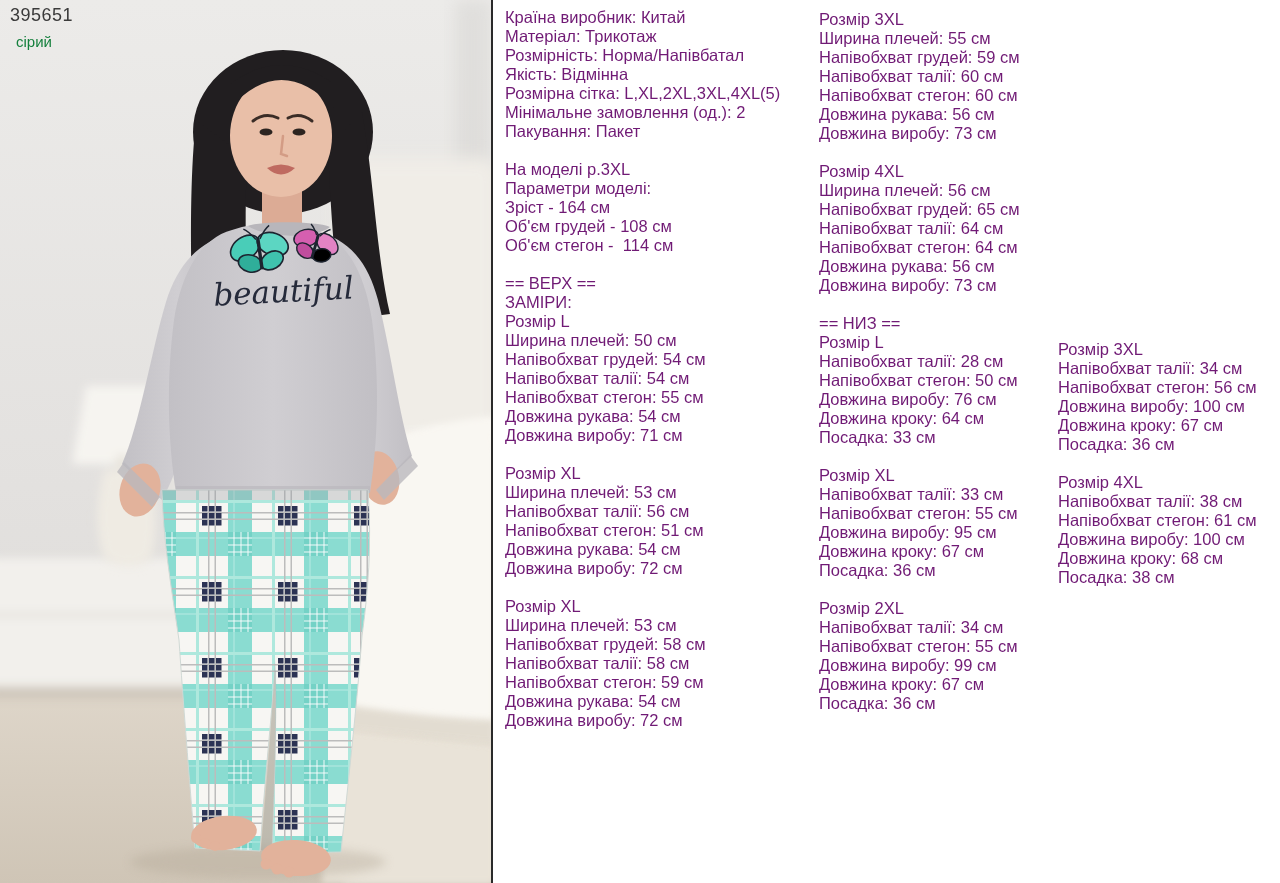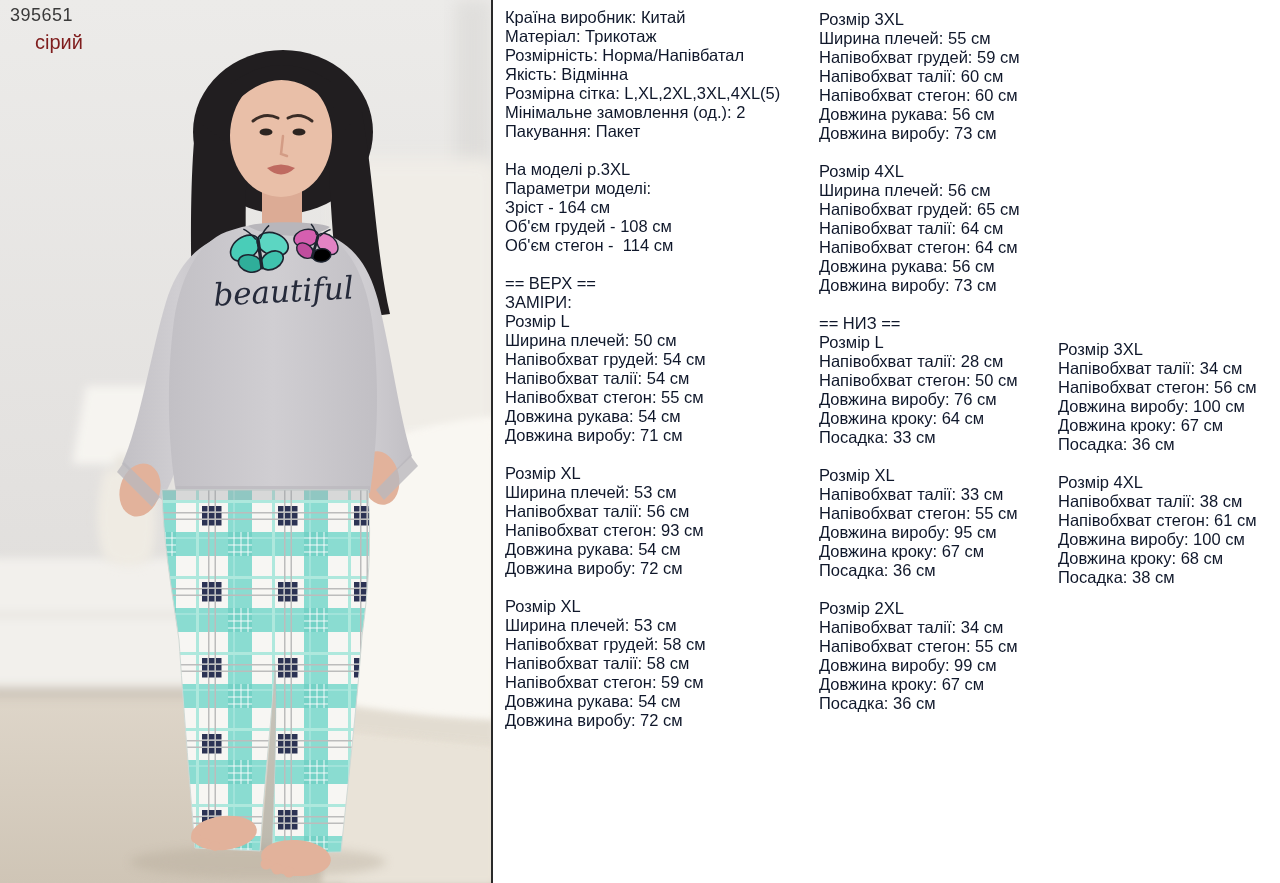--- a/index.html
+++ b/index.html
@@ -3,23 +3,23 @@
 <meta charset="utf-8">
 <style>
   html,body{margin:0;padding:0;}
   body{
     width:1280px;height:883px;position:relative;background:#ffffff;
     font-family:"Liberation Sans", sans-serif;overflow:hidden;
   }
   .photo-panel{position:absolute;left:0;top:0;width:491px;height:883px;overflow:hidden;background:#e6e4e2;}
   .photo-panel svg{display:block;}
   .code-label{position:absolute;top:1px;left:10px;font-size:18px;line-height:28px;color:#3a3a3a;letter-spacing:0.5px;}
-  .color-label{position:absolute;top:29px;left:35px;font-size:20px;line-height:26px;color:#7f1d1d;}
+  .color-label{position:absolute;top:29px;left:16px;font-size:15px;line-height:26px;color:#15803d;}
   .divider{position:absolute;left:491px;top:0;width:2px;height:883px;background:#2a2a2a;}
-  .spec-col{position:absolute;top:0;color:#0f172a;font-size:16.5px;line-height:19px;font-weight:400;}
+  .spec-col{position:absolute;top:0;color:#701a75;font-size:16.5px;line-height:19px;font-weight:400;}
   #col1{left:505px;width:310px;padding-top:8px;}
   #col2{left:819px;width:230px;padding-top:10px;}
   #col3{left:1058px;width:222px;padding-top:340px;}
   .spec-block{margin:0 0 19px 0;}
   .spec-line{white-space:pre;}
 </style>
 </head>
 <body>
 
 <div class="photo-panel">
@@ -220,21 +220,21 @@
       <div class="spec-line">Напівобхват грудей: 54 см</div>
       <div class="spec-line">Напівобхват талії: 54 см</div>
       <div class="spec-line">Напівобхват стегон: 55 см</div>
       <div class="spec-line">Довжина рукава: 54 см</div>
       <div class="spec-line">Довжина виробу: 71 см</div>
     </div>
     <div class="spec-block">
       <div class="spec-line">Розмір XL</div>
       <div class="spec-line">Ширина плечей: 53 см</div>
       <div class="spec-line">Напівобхват талії: 56 см</div>
-      <div class="spec-line">Напівобхват стегон: 93 см</div>
+      <div class="spec-line">Напівобхват стегон: 51 см</div>
       <div class="spec-line">Довжина рукава: 54 см</div>
       <div class="spec-line">Довжина виробу: 72 см</div>
     </div>
     <div class="spec-block">
       <div class="spec-line">Розмір XL</div>
       <div class="spec-line">Ширина плечей: 53 см</div>
       <div class="spec-line">Напівобхват грудей: 58 см</div>
       <div class="spec-line">Напівобхват талії: 58 см</div>
       <div class="spec-line">Напівобхват стегон: 59 см</div>
       <div class="spec-line">Довжина рукава: 54 см</div>

